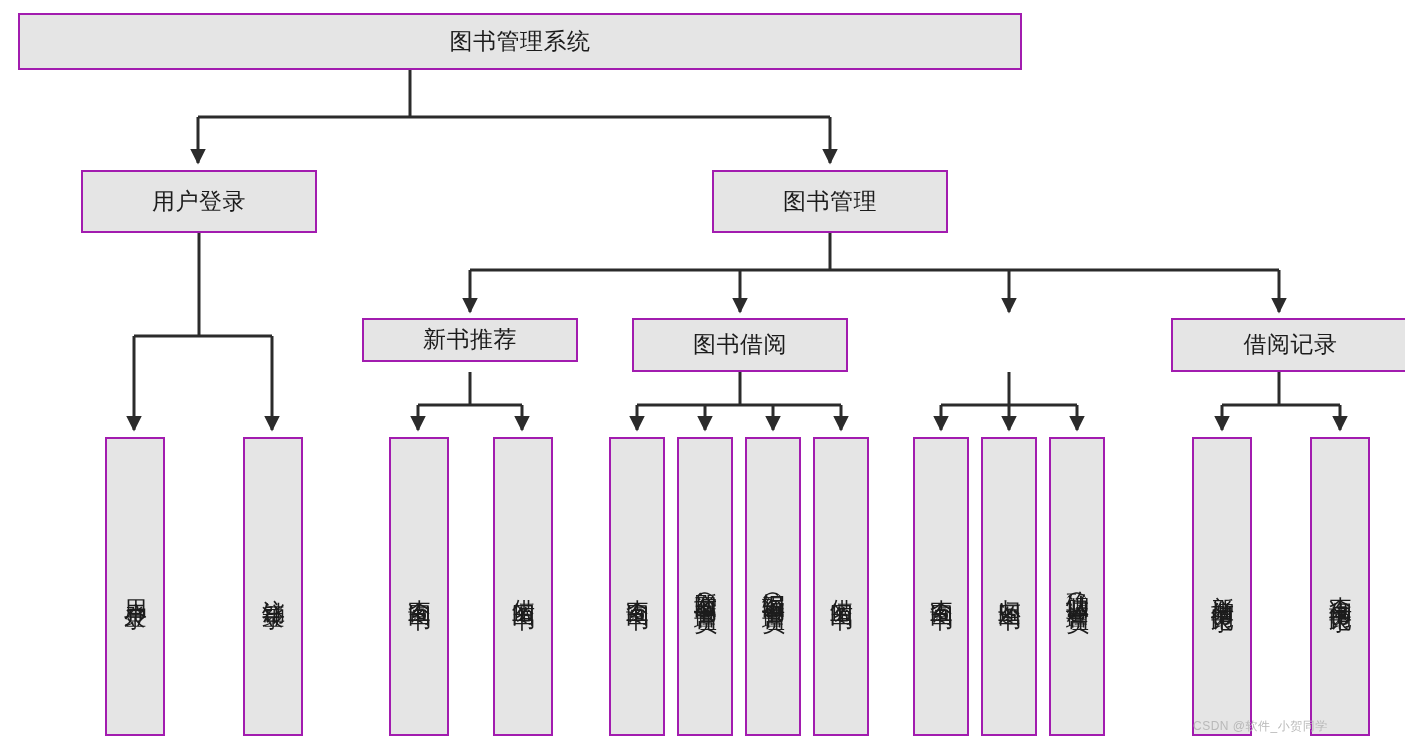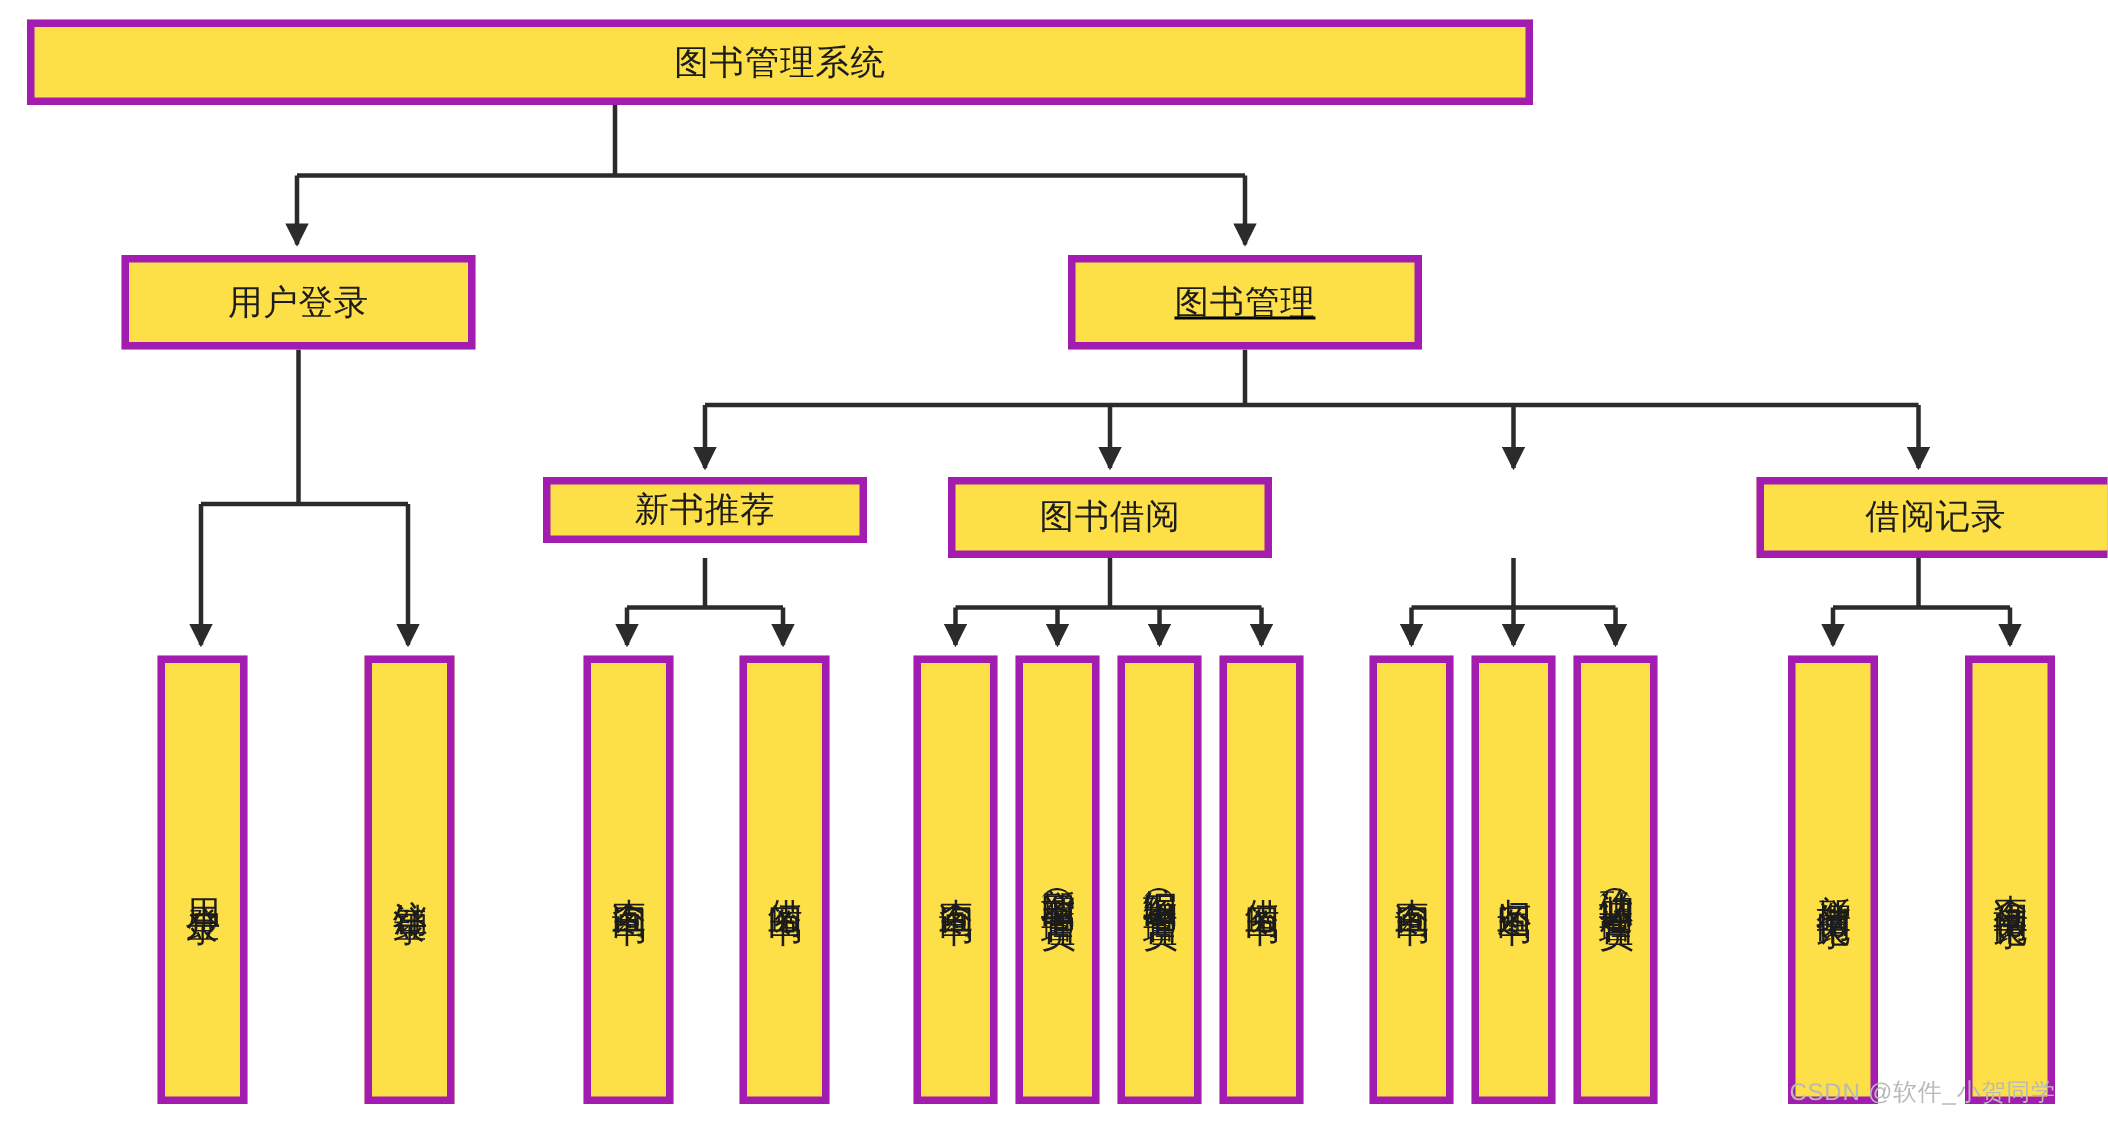--- a/index.html
+++ b/index.html
@@ -17,22 +17,22 @@
   #diagram-root {
     position: absolute;
     left: 0;
     top: 0;
     width: 1405px;
     height: 747px;
   }
   .node-box {
     position: absolute;
     box-sizing: border-box;
-    background: #fde047;
-    border: 5px solid #a21caf;
+    background: #e5e5e5;
+    border: 2px solid #a21caf;
     display: flex;
     align-items: center;
     justify-content: center;
   }
   .node-label-h {
     font-size: 23px;
     color: #1c1c1c;
     line-height: 1.1;
     letter-spacing: 0.5px;
     white-space: nowrap;
@@ -55,21 +55,21 @@
   #edge-layer {
     position: absolute;
     left: 0;
     top: 0;
     width: 1405px;
     height: 747px;
     pointer-events: none;
   }
   .watermark {
     position: absolute;
-    font-size: 16px;
+    font-size: 12px;
     color: #b9b9b9;
     white-space: nowrap;
     letter-spacing: 0.5px;
   }
 </style>
 </head>
 <body>
 
 <div id="diagram-root">
 
@@ -124,21 +124,21 @@
   </svg>
 
   <div class="node-box" style="left:18px; top:13px; width:1004px; height:57px;">
     <span class="node-label-h">图书管理系统</span>
   </div>
 
   <div class="node-box" style="left:81px; top:170px; width:236px; height:63px;">
     <span class="node-label-h">用户登录</span>
   </div>
 
-  <div class="node-box" style="left:712px; top:170px; width:236px; height:63px;text-decoration:underline;">
+  <div class="node-box" style="left:712px; top:170px; width:236px; height:63px;">
     <span class="node-label-h">图书管理</span>
   </div>
 
   <div class="node-box" style="left:362px; top:318px; width:216px; height:44px;">
     <span class="node-label-h">新书推荐</span>
   </div>
 
   <div class="node-box" style="left:632px; top:318px; width:216px; height:54px;">
     <span class="node-label-h">图书借阅</span>
   </div>

